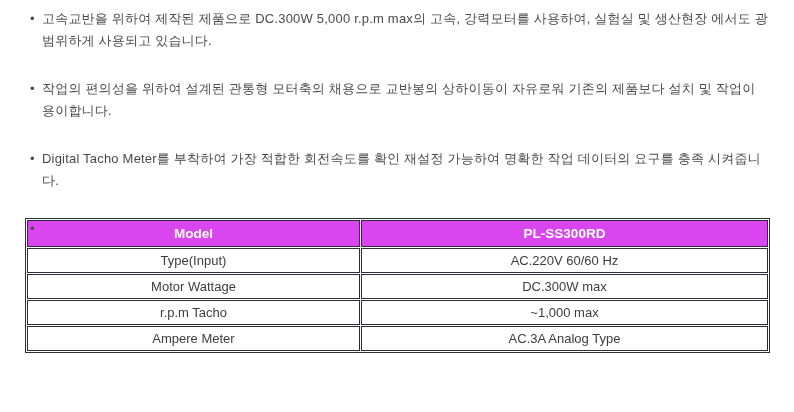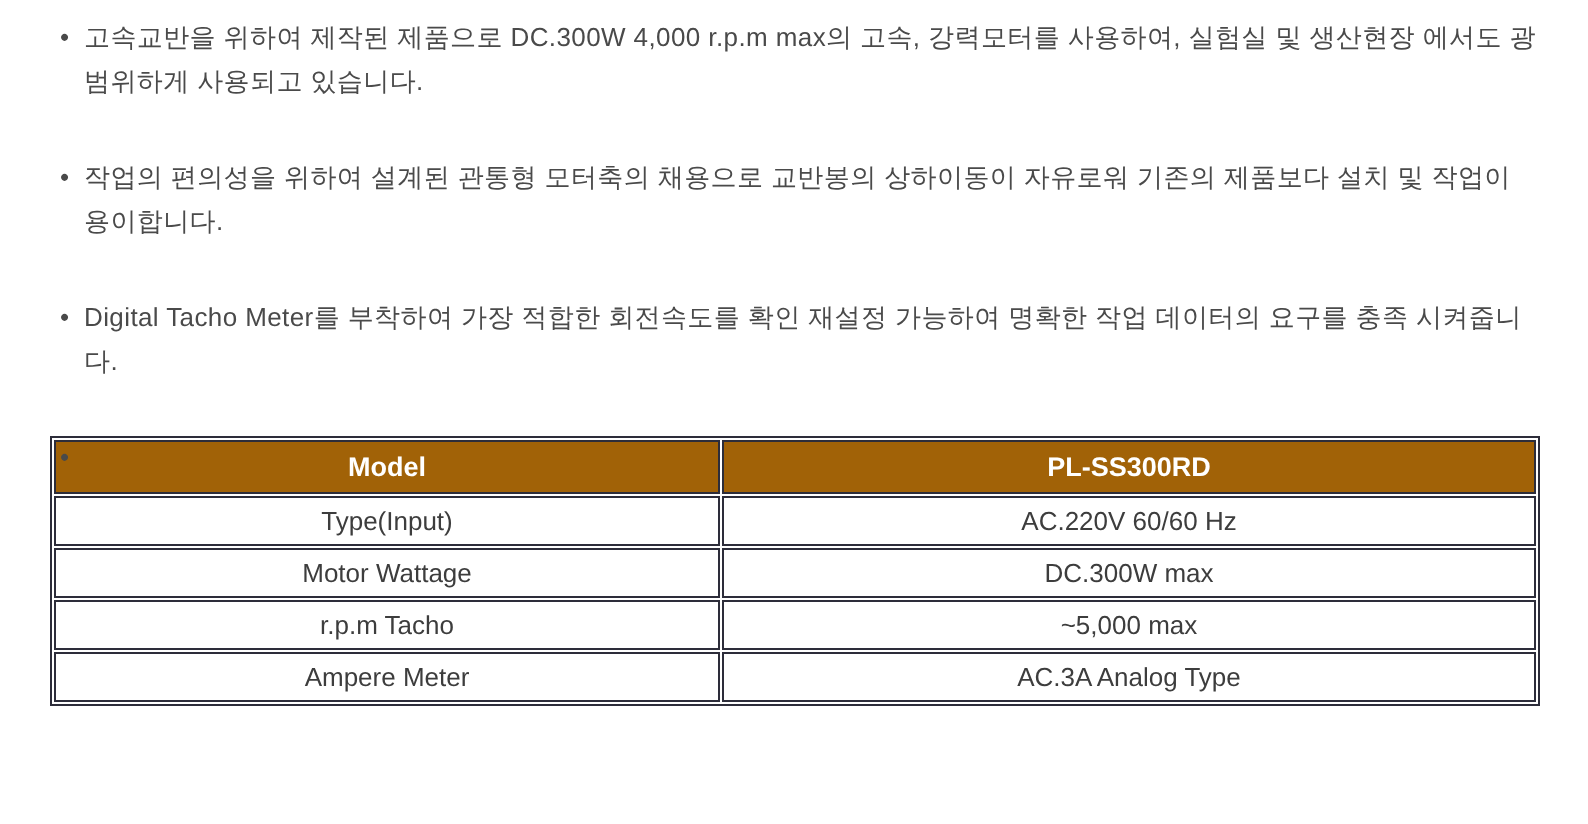--- a/index.html
+++ b/index.html
@@ -49,21 +49,21 @@
     table-layout: fixed;
   }
   table.spec-table th,
   table.spec-table td {
     border: 1px solid #2d2d3a;
     text-align: center;
     vertical-align: middle;
     font-size: 13px;
   }
   table.spec-table th {
-    background: #a16207;
+    background: #d946ef;
     color: #ffffff;
     font-weight: bold;
     height: 27px;
     font-size: 13.5px;
   }
   table.spec-table td {
     color: #3d3d3d;
     height: 25px;
     background: #ffffff;
   }
@@ -72,21 +72,21 @@
 </style>
 </head>
 <body>
 
 <div class="page">
 
   <div class="features">
 
     <div class="feature-item">
       <span class="marker">•</span>
-      <span>고속교반을 위하여 제작된 제품으로 DC.300W 4,000 r.p.m max의 고속, 강력모터를 사용하여, 실험실 및 생산현장 에서도 광범위하게 사용되고 있습니다.</span>
+      <span>고속교반을 위하여 제작된 제품으로 DC.300W 5,000 r.p.m max의 고속, 강력모터를 사용하여, 실험실 및 생산현장 에서도 광범위하게 사용되고 있습니다.</span>
     </div>
 
     <div class="feature-item">
       <span class="marker">•</span>
       <span>작업의 편의성을 위하여 설계된 관통형 모터축의 채용으로 교반봉의 상하이동이 자유로워 기존의 제품보다 설치 및 작업이 용이합니다.</span>
     </div>
 
     <div class="feature-item">
       <span class="marker">•</span>
       <span>Digital Tacho Meter를 부착하여 가장 적합한 회전속도를 확인 재설정 가능하여 명확한 작업 데이터의 요구를 충족 시켜줍니다.</span>
@@ -114,21 +114,21 @@
         <tr>
           <td>Type(Input)</td>
           <td>AC.220V 60/60 Hz</td>
         </tr>
         <tr>
           <td>Motor Wattage</td>
           <td>DC.300W max</td>
         </tr>
         <tr>
           <td>r.p.m Tacho</td>
-          <td>~5,000 max</td>
+          <td>~1,000 max</td>
         </tr>
         <tr>
           <td>Ampere Meter</td>
           <td>AC.3A Analog Type</td>
         </tr>
 
       </tbody>
     </table>
   </div>
 

